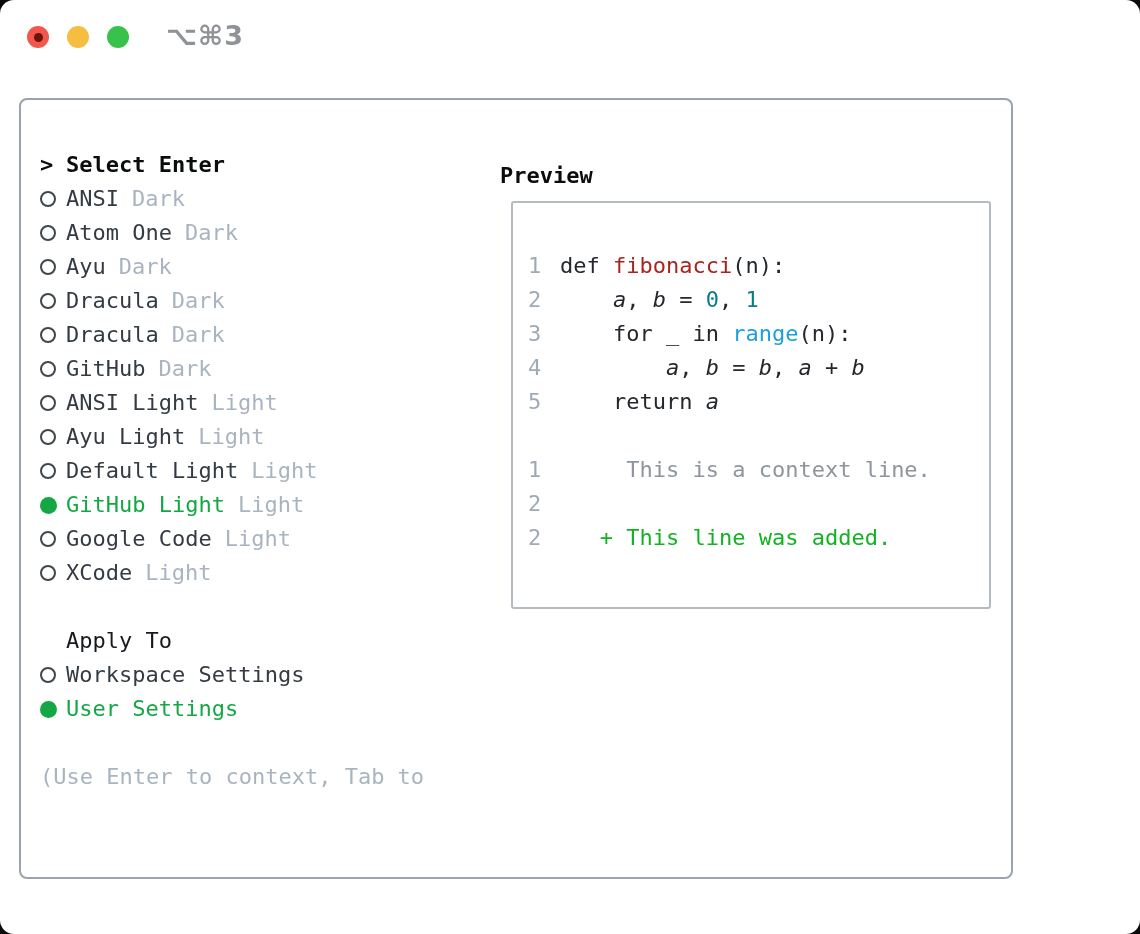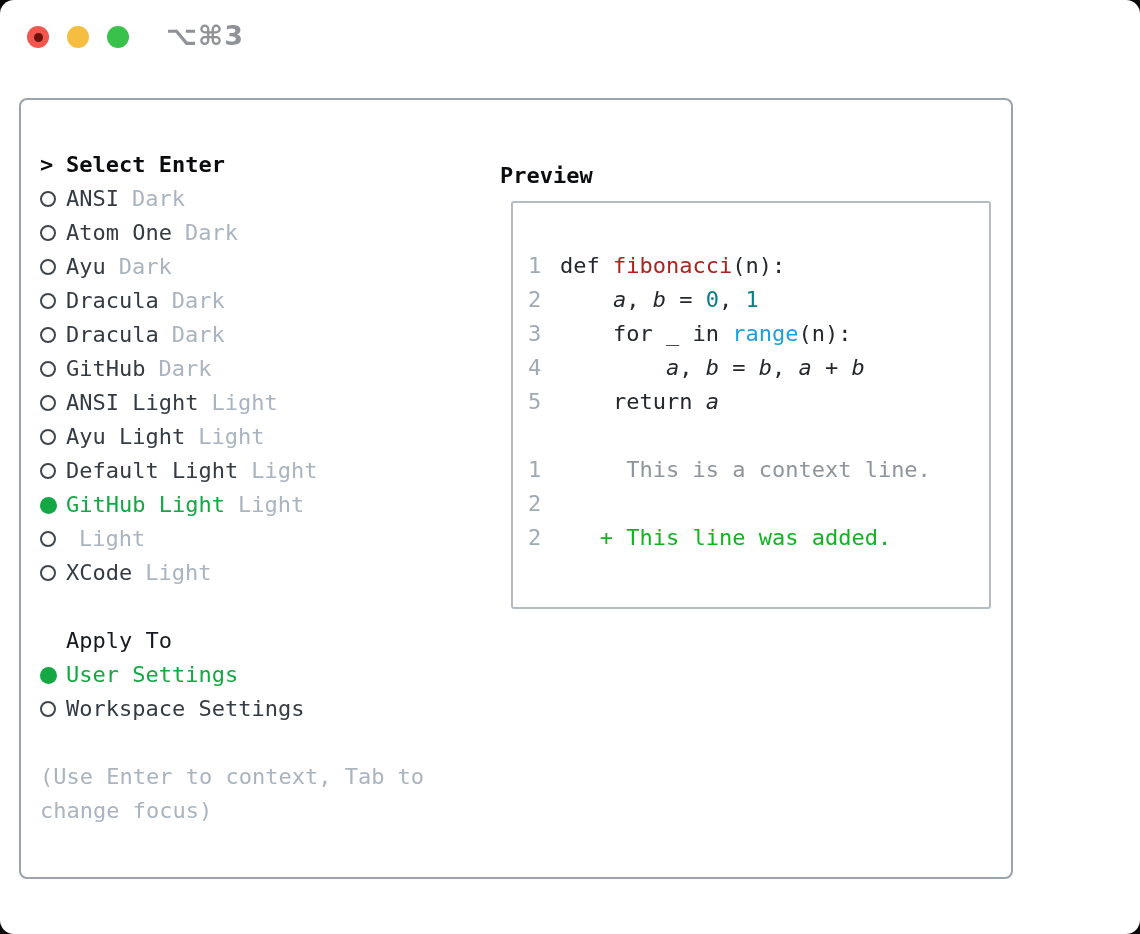--- a/index.html
+++ b/index.html
@@ -165,20 +165,21 @@
             <span class="marker">
               <span class="dot"></span>
             </span>
             <span class="item-label selected">GitHub Light</span>
             <span class="item-tag">Light</span>
           </div>
           <div class="row">
             <span class="marker">
               <span class="ring"></span>
             </span>
+            <span class="item-label">Google Code</span>
             <span class="item-tag">Light</span>
           </div>
           <div class="row">
             <span class="marker">
               <span class="ring"></span>
             </span>
             <span class="item-label">XCode</span>
             <span class="item-tag">Light</span>
           </div>
         </div>
@@ -186,37 +187,36 @@
       <div class="spacer"></div>
 
       <div class="row">
         <span class="marker"></span>
         <span class="subheading">Apply To</span>
       </div>
 
       <div id="apply-options">
           <div class="row">
             <span class="marker">
+              <span class="ring"></span>
+            </span>
+            <span class="item-label">Workspace Settings</span>
+          </div>
+          <div class="row">
+            <span class="marker">
               <span class="dot"></span>
             </span>
             <span class="item-label selected">User Settings</span>
-          </div>
-          <div class="row">
-            <span class="marker">
-              <span class="ring"></span>
-            </span>
-            <span class="item-label">Workspace Settings</span>
           </div>
         </div>
 
       <div class="spacer"></div>
 
       <div class="help">
         <div>(Use Enter to context, Tab to</div>
-        <div>change focus)</div>
       </div>
     </div>
 
     <div class="preview-title">Preview</div>
 
     <div class="preview-box">
       <div class="code" id="code-lines">
           <div class="cl">
             <span class="ln">1</span>
             <span class="ct"><span class="tok-plain">def </span><span class="tok-func">fibonacci</span><span class="tok-plain">(n):</span></span>

